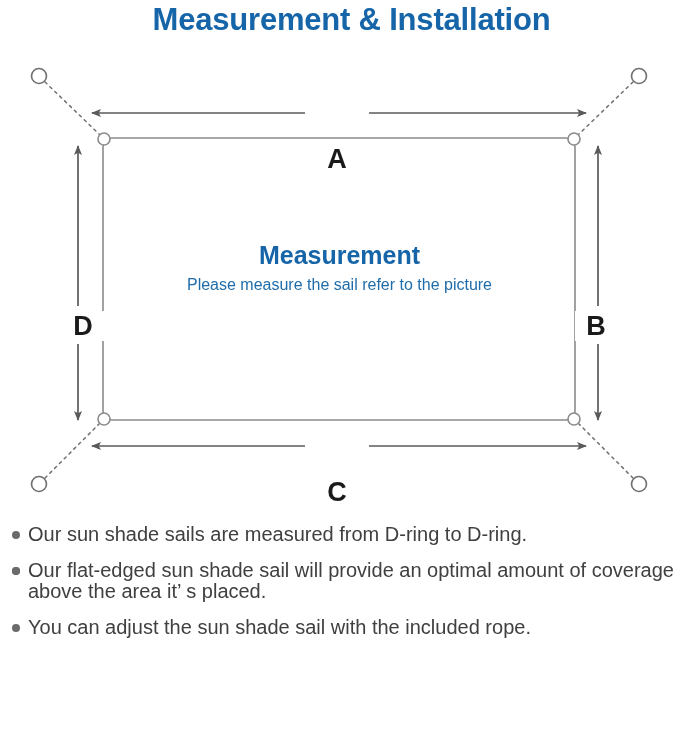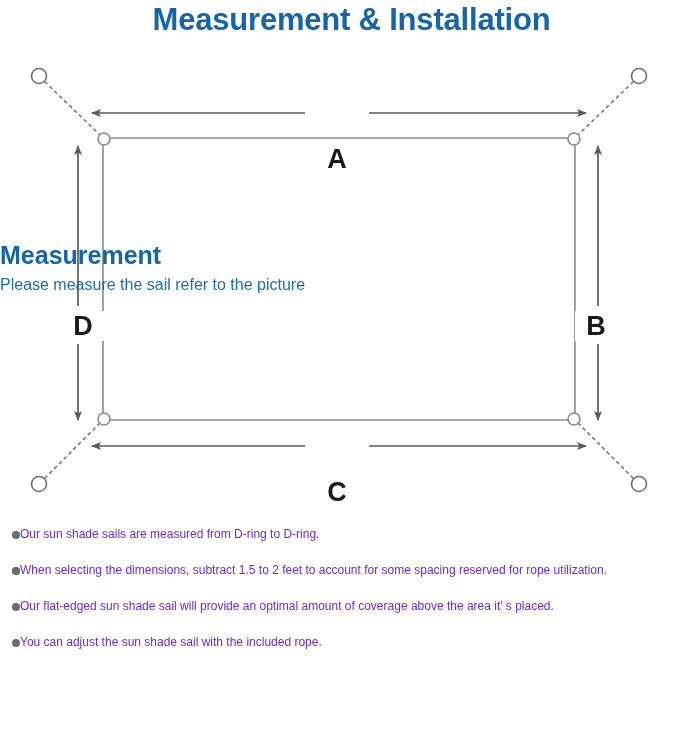--- a/index.html
+++ b/index.html
@@ -46,20 +46,21 @@
   .diagram-svg {
     display: block;
   }
 
   
   .center-block {
     position: absolute;
     left: 0;
     top: 238px;
     width: 679px;
+    text-align: center;
     pointer-events: none;
   }
   .center-title {
     font-size: 25px;
     font-weight: bold;
     color: #1565a8;
     line-height: 34px;
     font-family: "Liberation Sans", sans-serif;
   }
   .center-sub {
@@ -88,26 +89,26 @@
 
   
   .notes {
     position: absolute;
     left: 0;
     top: 524px;
     width: 679px;
   }
   .note {
     position: relative;
-    padding-left: 20px;
+    padding-left: 28px;
     padding-right: 4px;
     margin-bottom: 15px;
-    font-size: 12px;
+    font-size: 20px;
     line-height: 21px;
-    color: #6d28d9;
+    color: #404040;
     font-family: "Liberation Sans", sans-serif;
   }
   .note .bullet {
     position: absolute;
     left: 12px;
     top: 7px;
     width: 8px;
     height: 8px;
     border-radius: 50%;
     background: #6b6b6b;
@@ -175,24 +176,20 @@
   <div class="notes">
     <div class="note">
       <span class="bullet"></span>
       <span>Our sun shade sails are measured from D-ring to D-ring.</span>
     </div>
     <div class="note">
       <span class="bullet"></span>
     </div>
     <div class="note">
       <span class="bullet"></span>
-      <span>When selecting the dimensions, subtract 1.5 to 2 feet to account for some spacing reserved for rope utilization.</span>
-    </div>
-    <div class="note">
-      <span class="bullet"></span>
       <span>Our flat-edged sun shade sail will provide an optimal amount of coverage above the area it’ s placed.</span>
     </div>
     <div class="note">
       <span class="bullet"></span>
       <span>You can adjust the sun shade sail with the included rope.</span>
     </div>
   </div>
 
 </div>
 

